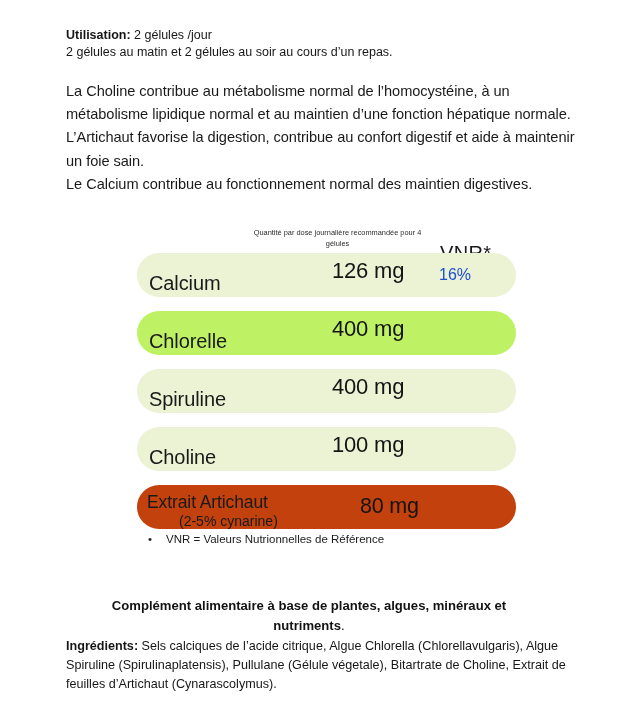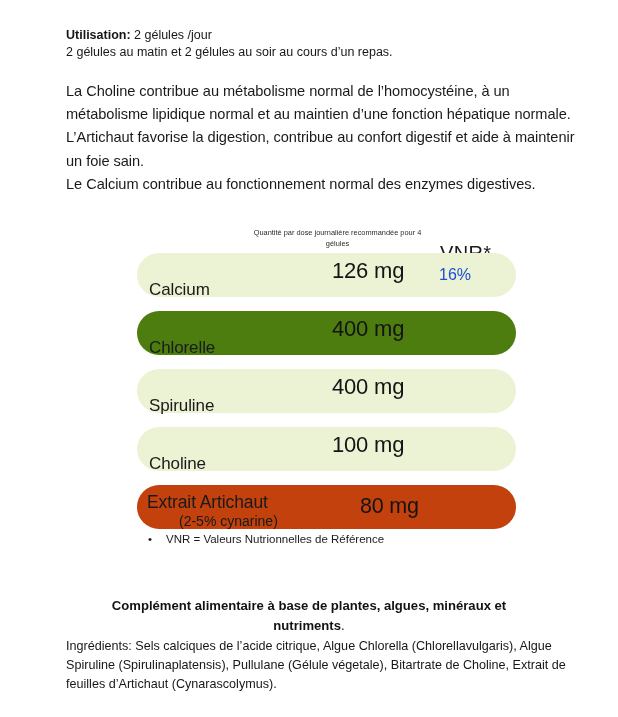--- a/index.html
+++ b/index.html
@@ -88,25 +88,25 @@
     height: 44px;
     margin-bottom: 14px;
     background: #ecf2d4;
     border-radius: 22px;
   }
   .row:last-of-type { margin-bottom: 0; }
 
   .row-name {
     position: absolute;
     left: 12px;
-    top: 15px;
+    top: 8px;
     height: 44px;
     display: flex;
     align-items: center;
-    font-size: 17px;
+    font-size: 20px;
     color: #1a1a1a;
     letter-spacing: -0.1px;
   }
   .row-amount {
     position: absolute;
     left: 155px;
     top: 0;
     height: 36px;
     display: flex;
     align-items: center;
@@ -180,52 +180,52 @@
   
   .ingredients {
     position: absolute;
     left: 66px;
     top: 637px;
     width: 500px;
     font-size: 12.6px;
     line-height: 19px;
     color: #171717;
   }
-  .ingredients-label { font-weight: normal; }
+  .ingredients-label { font-weight: bold; }
 </style>
 </head>
 <body>
 
 <div class="page">
 
   <div class="usage">
     <div class="usage-line-1"><span class="usage-label">Utilisation:</span><span> 2 gélules /jour</span></div>
     <div>2 gélules au matin et 2 gélules au soir au cours d’un repas.</div>
   </div>
 
   <div class="claims">
     <p>La Choline contribue au métabolisme normal de l’homocystéine, à un métabolisme lipidique normal et au maintien d’une fonction hépatique normale.</p>
     <p>L’Artichaut favorise la digestion, contribue au confort digestif et aide à maintenir un foie sain.</p>
-    <p>Le Calcium contribue au fonctionnement normal des enzymes digestives.</p>
+    <p>Le Calcium contribue au fonctionnement normal des maintien digestives.</p>
   </div>
 
   <div class="facts-table">
 
     <div class="table-head">
       <div class="head-qty">Quantité par dose journalière recommandée pour 4 gélules</div>
       <div class="head-vnr">VNR*</div>
     </div>
 
     <div class="row" style="background: rgb(236, 242, 212);">
       <div class="row-name">Calcium</div>
       <div class="row-amount">126 mg</div>
       <div class="row-vnr">16%</div>
     </div>
 
-    <div class="row" style="background: #4d7c0f;">
+    <div class="row" style="background: #bef264;">
       <div class="row-name">Chlorelle</div>
       <div class="row-amount">400 mg</div>
       <div class="row-vnr"></div>
     </div>
 
     <div class="row" style="background: rgb(236, 242, 212);">
       <div class="row-name">Spiruline</div>
       <div class="row-amount">400 mg</div>
       <div class="row-vnr"></div>
     </div>

